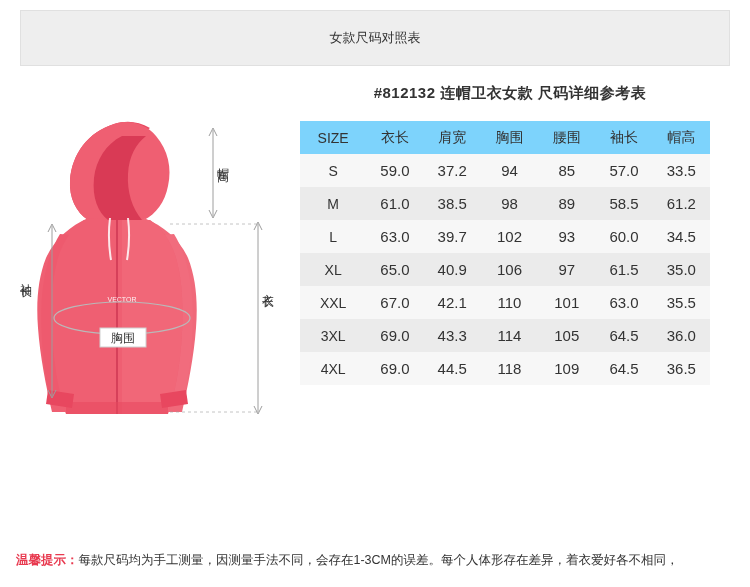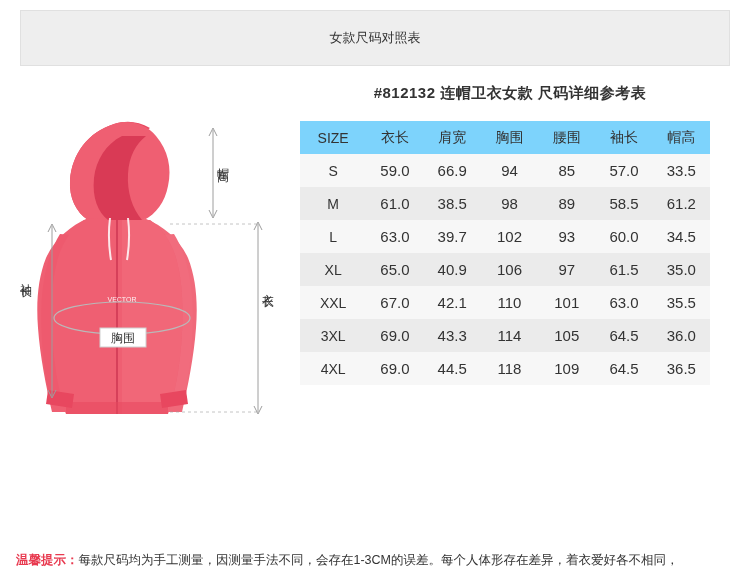--- a/index.html
+++ b/index.html
@@ -228,21 +228,21 @@
         <th>胸围</th>
         <th>腰围</th>
         <th>袖长</th>
         <th>帽高</th>
       </tr>
     </thead>
     <tbody>
       <tr>
         <td>S</td>
         <td>59.0</td>
-        <td>66.9</td>
+        <td>37.2</td>
         <td>94</td>
         <td>85</td>
         <td>57.0</td>
         <td>33.5</td>
       </tr>
       <tr>
         <td>M</td>
         <td>61.0</td>
         <td>38.5</td>
         <td>98</td>

